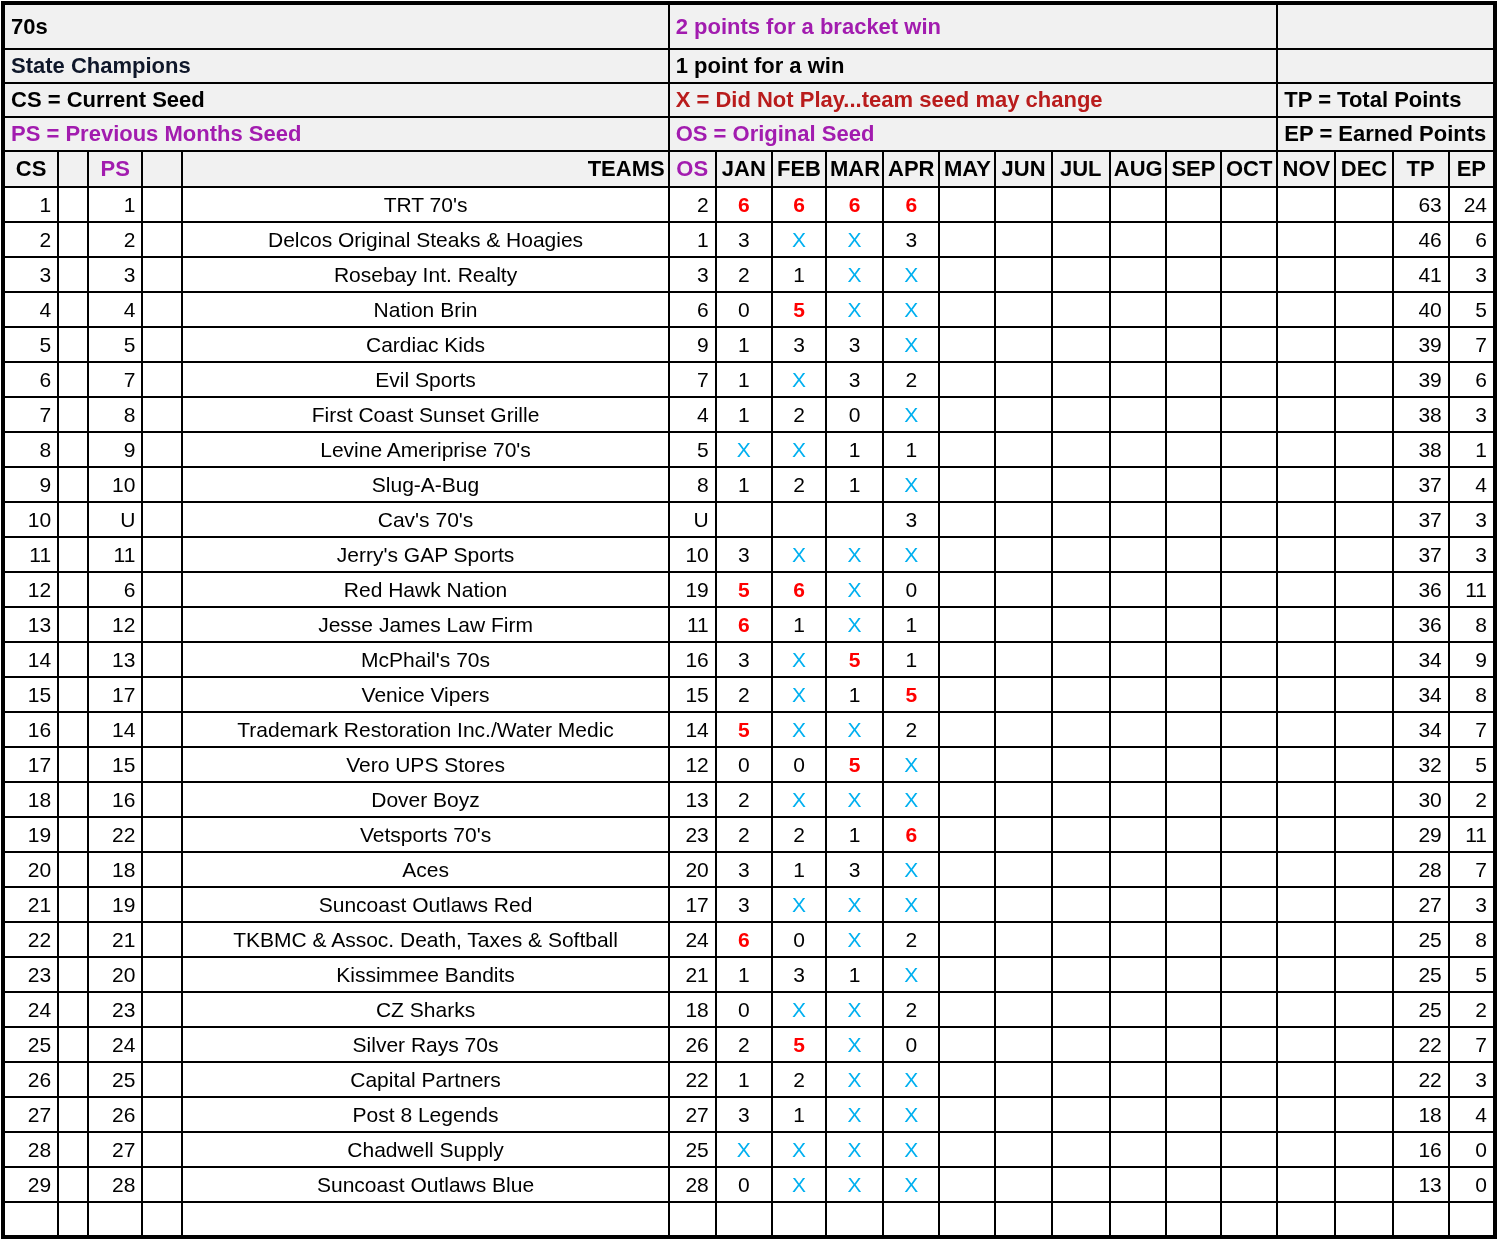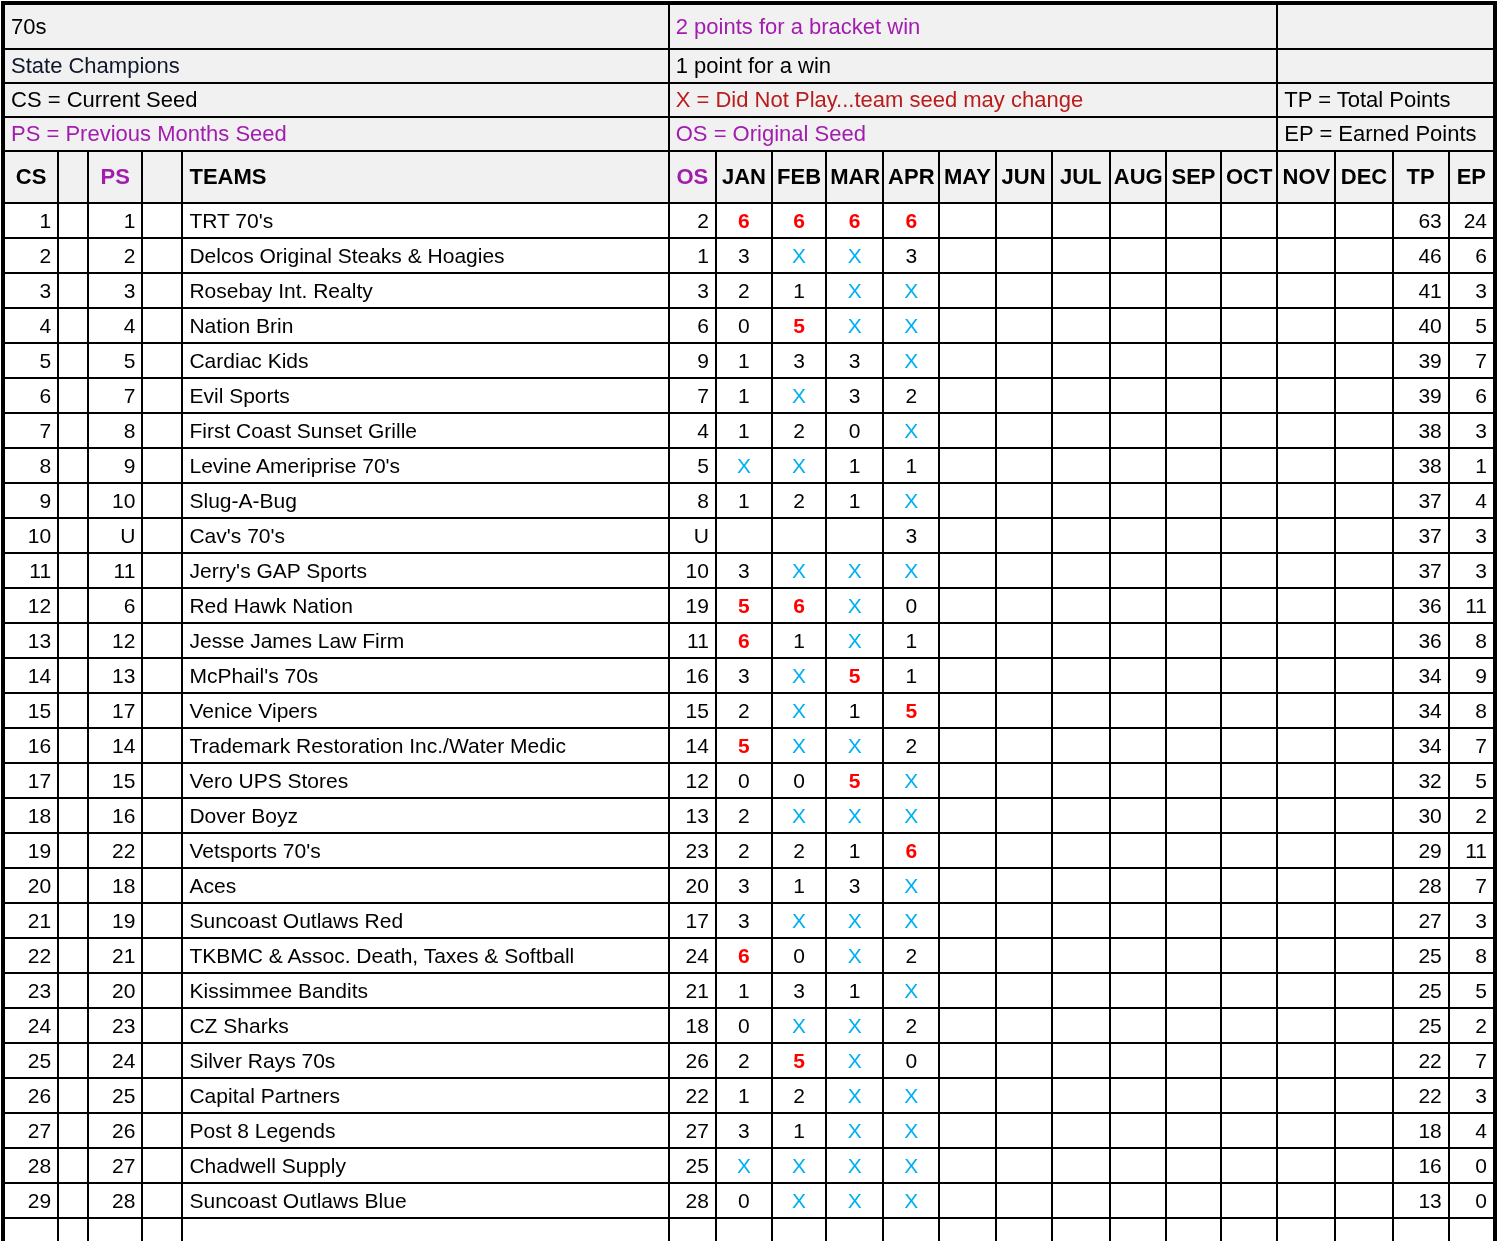--- a/index.html
+++ b/index.html
@@ -1,34 +1,34 @@
 <!DOCTYPE html>
 <html><head>
 <meta charset="utf-8">
 <style>
   html,body{margin:0;padding:0;background:#ffffff;}
   body{width:1500px;font-family:"Liberation Sans",sans-serif;}
   table{border-collapse:collapse;table-layout:fixed;width:1496px;margin:1px;border:4px solid #000;}
   td,th{border:2px solid #000;padding:0 6px;overflow:hidden;white-space:nowrap;vertical-align:middle;
         font-size:21px;color:#000;background:#ffffff;height:35px;box-sizing:border-box;}
   
-  tr.hdr td{background:#f1f1f1;font-weight:normal;font-size:22px;text-align:left;}
+  tr.hdr td{background:#f1f1f1;font-weight:bold;font-size:22px;text-align:left;}
   tr.hdr-row1 td{height:46px;}
   tr.hdr-row2 td,tr.hdr-row3 td,tr.hdr-row4 td{height:34px;}
   td.center{text-align:center;}
   td.rightal{text-align:right;}
   td.red-txt{color:#a21caf;}
   td.orange-txt{color:#0f172a;}
   td.blue-txt{color:#b91c1c;}
   
-  tr.cols td{background:#f1f1f1;font-weight:bold;font-size:22px;text-align:center;height:35px;padding:12px 3px;}
-  tr.cols td.teams-h{text-align:left;padding-left:6px;}
+  tr.cols td{background:#f1f1f1;font-weight:bold;font-size:22px;text-align:center;height:35px;padding:4px 3px;}
+  tr.cols td.teams-h{text-align:right;padding-left:6px;}
   
   td.num{text-align:right;}
-  td.team{text-align:left;}
+  td.team{text-align:center;}
   td.mon{text-align:center;padding:0 2px;}
   td.mon.red{color:#FF0000;font-weight:bold;}
   td.mon.x{color:#00B0F0;}
 </style>
 </head>
 <body>
 
 <table>
   <colgroup>
     <col style="width:55px">

